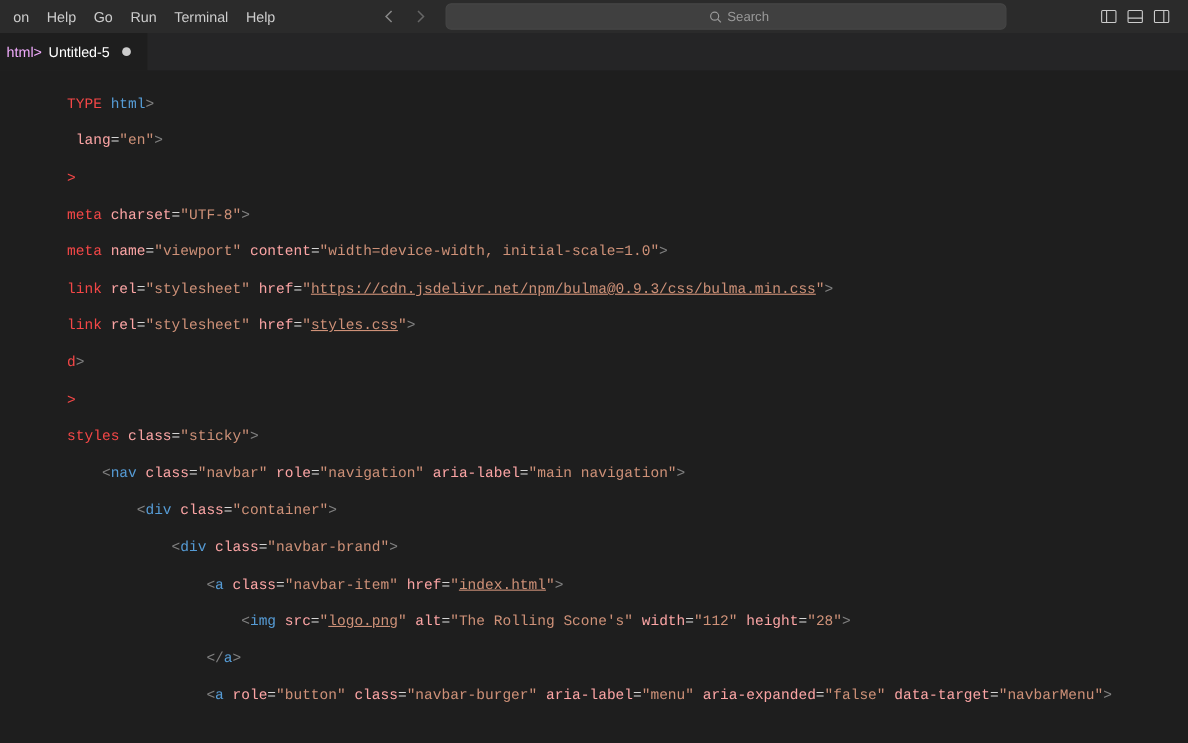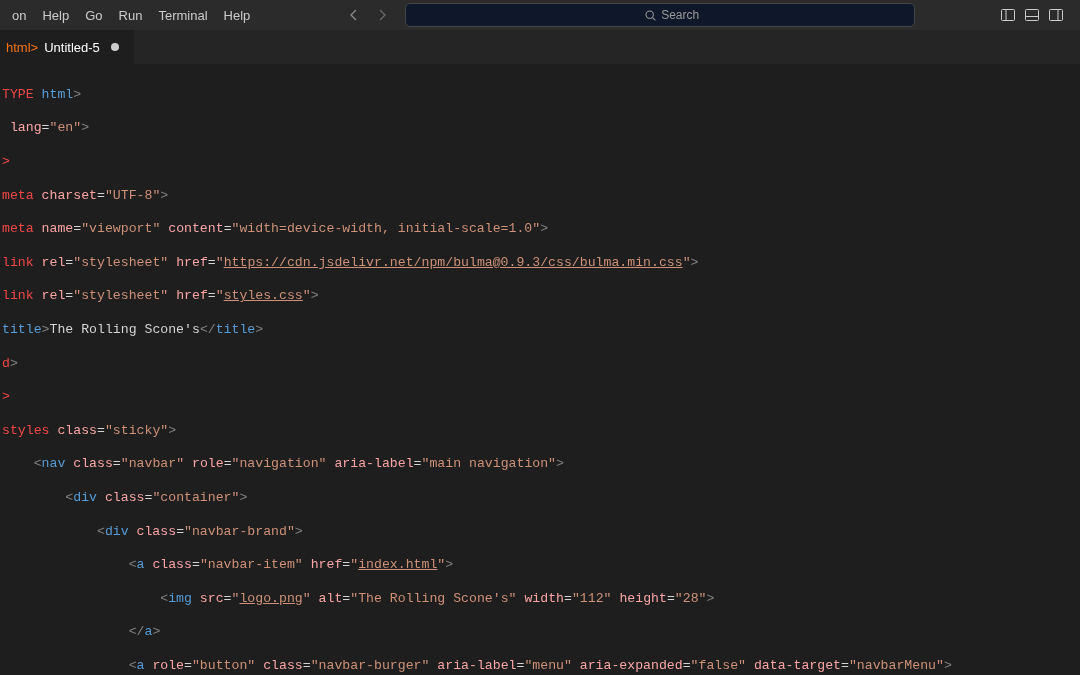--- a/index.html
+++ b/index.html
@@ -27,21 +27,21 @@
     display:flex;
     align-items:center;
     color:#ccc;
     cursor:pointer;
   }
   .nav-arrows { margin-left:auto; display:flex; gap:6px; align-items:center; padding:0 12px;}
   .nav-arrow { width:22px; height:22px; display:flex; align-items:center; justify-content:center; color:#888; cursor:pointer;}
   .search-box {
     width:510px;
     height:24px;
-    background:#0f172a;
+    background:#404040;
     border:1px solid #454545;
     border-radius:5px;
     display:flex;
     align-items:center;
     justify-content:center;
     color:#9a9a9a;
     gap:4px;
     font-size:12px;
     padding-left:23px;
   }
@@ -58,34 +58,34 @@
   .tab {
     background:#1e1e1e;
     display:flex;
     align-items:center;
     padding:0 10px 0 6px;
     gap:6px;
     font-size:13px;
     color:#ffffff;
     position:relative;
   }
-  .tab .lang { color:#f97316; }
+  .tab .lang { color:#f0abfc; }
   .tab .dirty { width:8px; height:8px; background:#ccc; border-radius:50%; display:inline-block;}
   .tab .dirty-wrap { width:18px; display:flex; justify-content:center;}
 
   
   .editor {
     font-family:Consolas,"Courier New",monospace;
     font-size:13.2px;
     line-height:16.8px;
     white-space:pre;
     padding:6px 0 0 0;
     color:#d4d4d4;
   }
-  .line { padding-left:2px; }
+  .line { padding-left:18px;margin-left:43px; }
   .t-red    { color:#f44747; }   
   .t-tag    { color:#569cd6; }   
   .t-attr   { color:#fca5a5; }   
   .t-punc   { color:#808080; }   
   .t-str    { color:#ce9178; }   
   .t-txt    { color:#d4d4d4; }
   .t-link   { color:#ce9178; text-decoration:underline; }
 </style>
 </head>
 <body>
@@ -152,21 +152,20 @@
 </div>
 
 <div class="editor">
 <div class="line"><span class="t-red">TYPE </span><span class="t-tag">html</span><span class="t-punc">&gt;</span></div>
 <div class="line"><span class="t-red"> </span><span class="t-attr">lang</span><span class="t-txt">=</span><span class="t-str">"en"</span><span class="t-punc">&gt;</span></div>
 <div class="line"><span class="t-red">&gt;</span></div>
 <div class="line"><span class="t-red">meta </span><span class="t-attr">charset</span><span class="t-txt">=</span><span class="t-str">"UTF-8"</span><span class="t-punc">&gt;</span></div>
 <div class="line"><span class="t-red">meta </span><span class="t-attr">name</span><span class="t-txt">=</span><span class="t-str">"viewport"</span><span> </span><span class="t-attr">content</span><span class="t-txt">=</span><span class="t-str">"width=device-width, initial-scale=1.0"</span><span class="t-punc">&gt;</span></div>
 <div class="line"><span class="t-red">link </span><span class="t-attr">rel</span><span class="t-txt">=</span><span class="t-str">"stylesheet"</span><span> </span><span class="t-attr">href</span><span class="t-txt">=</span><span class="t-str">"</span><span class="t-link">https://cdn.jsdelivr.net/npm/bulma@0.9.3/css/bulma.min.css</span><span class="t-str">"</span><span class="t-punc">&gt;</span></div>
 <div class="line"><span class="t-red">link </span><span class="t-attr">rel</span><span class="t-txt">=</span><span class="t-str">"stylesheet"</span><span> </span><span class="t-attr">href</span><span class="t-txt">=</span><span class="t-str">"</span><span class="t-link">styles.css</span><span class="t-str">"</span><span class="t-punc">&gt;</span></div>
-<div class="line"><span class="t-tag">title</span><span class="t-punc">&gt;</span><span class="t-txt">The Rolling Scone's</span><span class="t-punc">&lt;/</span><span class="t-tag">title</span><span class="t-punc">&gt;</span></div>
 <div class="line"><span class="t-red">d</span><span class="t-punc">&gt;</span></div>
 <div class="line"><span class="t-red">&gt;</span></div>
 <div class="line"><span class="t-red">styles </span><span class="t-attr">class</span><span class="t-txt">=</span><span class="t-str">"sticky"</span><span class="t-punc">&gt;</span></div>
 <div class="line"><span>    </span><span class="t-punc">&lt;</span><span class="t-tag">nav </span><span class="t-attr">class</span><span class="t-txt">=</span><span class="t-str">"navbar"</span><span> </span><span class="t-attr">role</span><span class="t-txt">=</span><span class="t-str">"navigation"</span><span> </span><span class="t-attr">aria-label</span><span class="t-txt">=</span><span class="t-str">"main navigation"</span><span class="t-punc">&gt;</span></div>
 <div class="line"><span>        </span><span class="t-punc">&lt;</span><span class="t-tag">div </span><span class="t-attr">class</span><span class="t-txt">=</span><span class="t-str">"container"</span><span class="t-punc">&gt;</span></div>
 <div class="line"><span>            </span><span class="t-punc">&lt;</span><span class="t-tag">div </span><span class="t-attr">class</span><span class="t-txt">=</span><span class="t-str">"navbar-brand"</span><span class="t-punc">&gt;</span></div>
 <div class="line"><span>                </span><span class="t-punc">&lt;</span><span class="t-tag">a </span><span class="t-attr">class</span><span class="t-txt">=</span><span class="t-str">"navbar-item"</span><span> </span><span class="t-attr">href</span><span class="t-txt">=</span><span class="t-str">"</span><span class="t-link">index.html</span><span class="t-str">"</span><span class="t-punc">&gt;</span></div>
 <div class="line"><span>                    </span><span class="t-punc">&lt;</span><span class="t-tag">img </span><span class="t-attr">src</span><span class="t-txt">=</span><span class="t-str">"</span><span class="t-link">logo.png</span><span class="t-str">"</span><span> </span><span class="t-attr">alt</span><span class="t-txt">=</span><span class="t-str">"The Rolling Scone's"</span><span> </span><span class="t-attr">width</span><span class="t-txt">=</span><span class="t-str">"112"</span><span> </span><span class="t-attr">height</span><span class="t-txt">=</span><span class="t-str">"28"</span><span class="t-punc">&gt;</span></div>
 <div class="line"><span>                </span><span class="t-punc">&lt;/</span><span class="t-tag">a</span><span class="t-punc">&gt;</span></div>
 <div class="line"><span>                </span><span class="t-punc">&lt;</span><span class="t-tag">a </span><span class="t-attr">role</span><span class="t-txt">=</span><span class="t-str">"button"</span><span> </span><span class="t-attr">class</span><span class="t-txt">=</span><span class="t-str">"navbar-burger"</span><span> </span><span class="t-attr">aria-label</span><span class="t-txt">=</span><span class="t-str">"menu"</span><span> </span><span class="t-attr">aria-expanded</span><span class="t-txt">=</span><span class="t-str">"false"</span><span> </span><span class="t-attr">data-target</span><span class="t-txt">=</span><span class="t-str">"navbarMenu"</span><span class="t-punc">&gt;</span></div>

